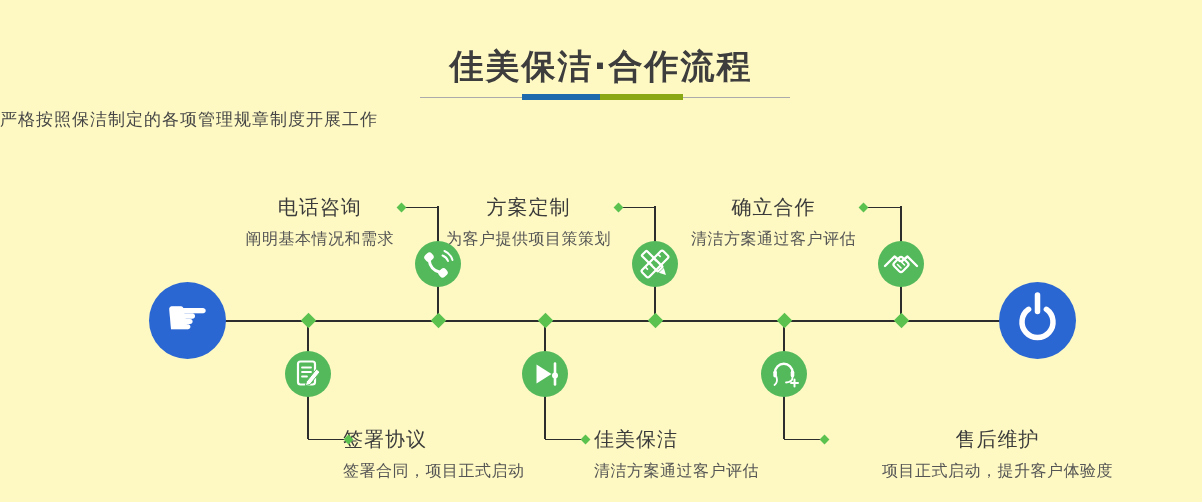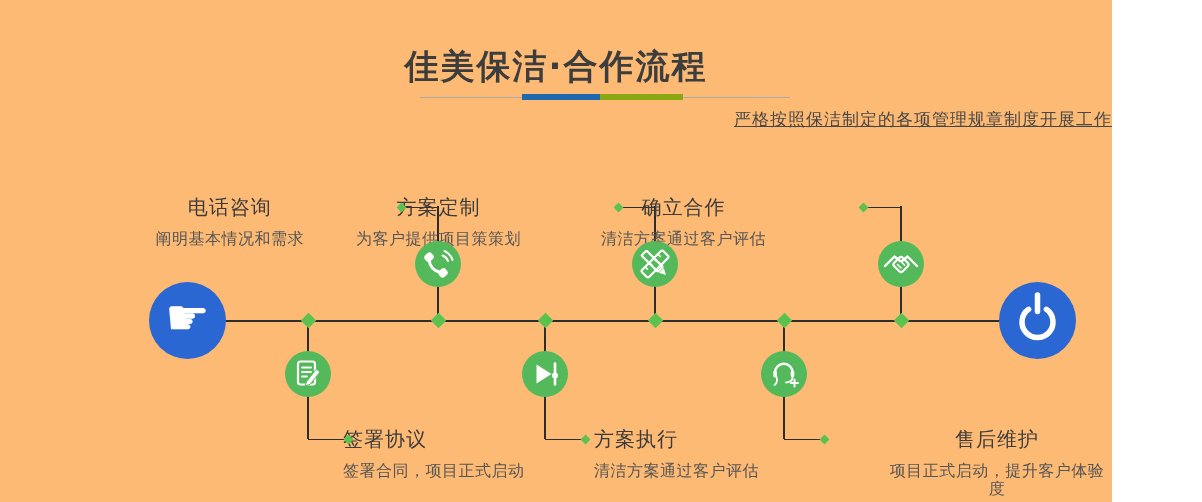--- a/index.html
+++ b/index.html
@@ -1,30 +1,30 @@
 <!DOCTYPE html>
 <html style="--accent-blue: #2b67d3; --accent-green: #53b95a; --diamond: #5cc24f; --divider-blue: #1e68ae; --divider-olive: #8aa813; --line: #2d2d2d;"><head>
 <meta charset="utf-8">
 <style>
   html,body{margin:0;padding:0;background:#ffffff;}
   .stage{
-    position:relative;width:1112px;height:502px;background:#fdba74;overflow:hidden;
+    position:relative;width:1202px;height:502px;background:#fef9c3;overflow:hidden;
     font-family:"DejaVu Sans","Liberation Sans",sans-serif;
   }
   
   .page-title{
     position:absolute;left:0;top:44px;width:100%;text-align:center;
     font-size:34px;font-weight:bold;color:#3d3d3d;letter-spacing:2px;
   }
   .divider-thin{position:absolute;left:420px;top:97px;width:370px;height:1px;background:#ababab;}
   .divider-blue{position:absolute;left:522px;top:94px;width:78px;height:6px;background:var(--divider-blue,#1e68ae);}
   .divider-olive{position:absolute;left:600px;top:94px;width:83px;height:6px;background:var(--divider-olive,#8aa813);}
   .page-subtitle{
-    position:absolute;left:0;top:108px;width:100%;text-align:right;
-    font-size:17px;color:#474747;letter-spacing:1px;text-decoration:underline;
+    position:absolute;left:0;top:108px;width:100%;text-align:left;
+    font-size:17px;color:#474747;letter-spacing:1px;
   }
   
   .mainline{position:absolute;left:187px;top:320px;width:852px;height:2px;background:var(--line,#2d2d2d);z-index:1;}
   .vline{position:absolute;width:1.5px;background:var(--line,#2d2d2d);z-index:1;}
   .hline{position:absolute;height:1.5px;background:var(--line,#2d2d2d);z-index:1;}
   
   .dm{position:absolute;background:var(--diamond,#5cc24f);transform:rotate(45deg);z-index:3;}
   .dm.big{width:11px;height:11px;}
   .dm.small{width:7px;height:7px;}
   
@@ -159,21 +159,21 @@
   <div class="step-label top" style="right:591px;">
     <div class="t">方案定制</div>
     <div class="d">为客户提供项目策策划</div>
   </div>
 
   <div class="step-label bottom" style="left:343px;">
     <div class="t">签署协议</div>
     <div class="d">签署合同，项目正式启动</div>
   </div>
   <div class="step-label bottom" style="left:594px;">
-    <div class="t">方案执行</div>
+    <div class="t">佳美保洁</div>
     <div class="d">清洁方案通过客户评估</div>
   </div>
   <div class="step-label bottom" style="left:882px;text-align:center;">
     <div class="t">售后维护</div>
     <div class="d">项目正式启动，提升客户体验度</div>
   </div>
 
 </div>
 
 </body></html>

